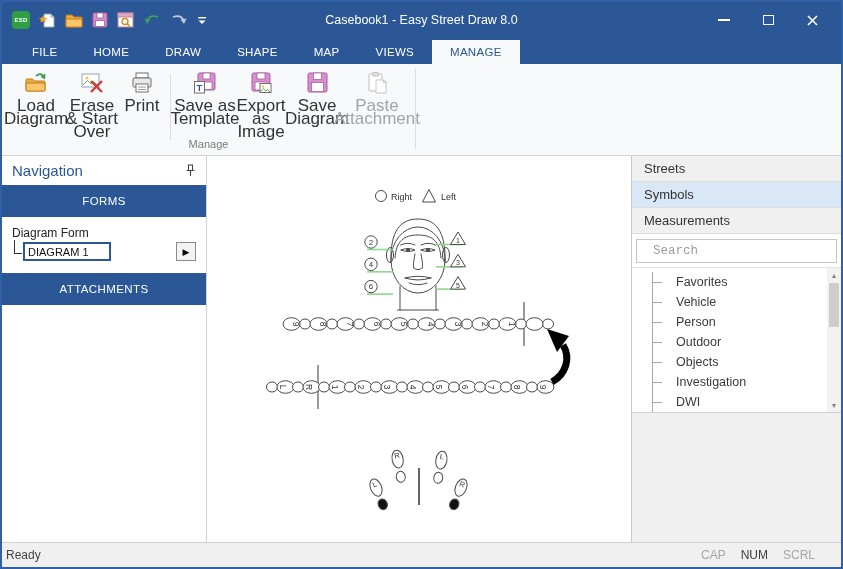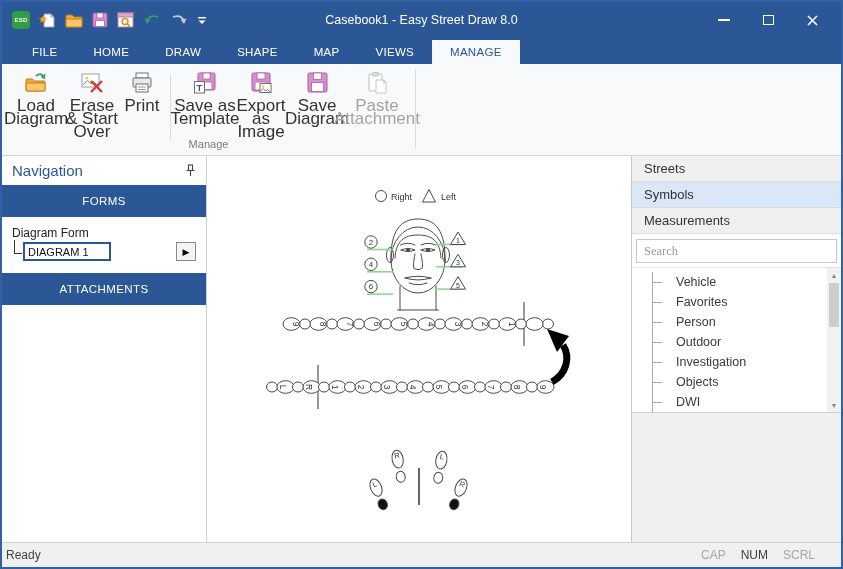--- a/index.html
+++ b/index.html
@@ -51,21 +51,21 @@
 
   
   .canvas { flex:1; background:#fff; position:relative; overflow:hidden; }
   .canvas svg { position:absolute; left:0; top:0; }
 
   
   .sympanel { width:210px; border-left:1px solid #c9c9c9; display:flex; flex-direction:column; background:#f0f0f0; }
   .sym-header { height:26px; background:#f0f0f0; border-bottom:1px solid #dcdcdc; display:flex; align-items:center; padding-left:12px; font-size:13px; color:#333; cursor:default; }
   .sym-header.selected { background:#d9e7f7; }
   .search-wrap { background:#fff; padding:5px 4px 4px 4px; border-bottom:1px solid #e4e4e4; }
-  .search-input { width:100%; height:24px; border:1px solid #c6c6c6; font-size:12.5px; padding:0 7px; color:#333; font-family:Liberation Serif, serif; }
+  .search-input { width:100%; height:24px; border:1px solid #c6c6c6; font-size:12.5px; padding:0 16px; color:#333; font-family:Liberation Mono, monospace; }
   .search-input::placeholder { color:#9b9b9b; }
   .tree { height:145px; background:#fff; border-bottom:1px solid #d0d0d0; position:relative; overflow:hidden; }
   .tree-inner { position:absolute; left:0; top:4px; right:14px; }
   .tree-item { display:flex; align-items:center; height:20px; font-size:12.5px; color:#3a3a3a; cursor:default; }
   .tree-line { width:1px; background:#a9a9a9; align-self:stretch; margin-left:20px; }
   .tree-stub { width:9px; height:1px; background:#a9a9a9; }
   .tree-text { padding-left:14px; }
   .scrollbar { position:absolute; right:0; top:0; bottom:0; width:14px; background:#f2f2f2; display:flex; flex-direction:column; align-items:center; }
   .sb-arrow { width:14px; height:14px; display:flex; align-items:center; justify-content:center; font-size:7px; color:#868686; }
   .sb-thumb { width:10px; height:44px; background:#cdcdcd; border-radius:1px; margin-top:1px; }
@@ -421,46 +421,46 @@
       <div class="sym-header selected">Symbols</div>
       <div class="sym-header">Measurements</div>
       <div class="search-wrap">
         <input class="search-input" placeholder="Search" style="">
       </div>
       <div class="tree">
         <div class="tree-inner" id="tree-list">
             <div class="tree-item">
               <span class="tree-line"></span>
               <span class="tree-stub"></span>
+              <span class="tree-text">Favorites</span>
+            </div>
+            <div class="tree-item">
+              <span class="tree-line"></span>
+              <span class="tree-stub"></span>
               <span class="tree-text">Vehicle</span>
             </div>
             <div class="tree-item">
               <span class="tree-line"></span>
               <span class="tree-stub"></span>
-              <span class="tree-text">Favorites</span>
-            </div>
-            <div class="tree-item">
-              <span class="tree-line"></span>
-              <span class="tree-stub"></span>
               <span class="tree-text">Person</span>
             </div>
             <div class="tree-item">
               <span class="tree-line"></span>
               <span class="tree-stub"></span>
               <span class="tree-text">Outdoor</span>
             </div>
             <div class="tree-item">
               <span class="tree-line"></span>
               <span class="tree-stub"></span>
+              <span class="tree-text">Objects</span>
+            </div>
+            <div class="tree-item">
+              <span class="tree-line"></span>
+              <span class="tree-stub"></span>
               <span class="tree-text">Investigation</span>
-            </div>
-            <div class="tree-item">
-              <span class="tree-line"></span>
-              <span class="tree-stub"></span>
-              <span class="tree-text">Objects</span>
             </div>
             <div class="tree-item">
               <span class="tree-line"></span>
               <span class="tree-stub"></span>
               <span class="tree-text">DWI</span>
             </div>
           </div>
         <div class="scrollbar">
           <span class="sb-arrow">▲</span>
           <span class="sb-thumb"></span>

